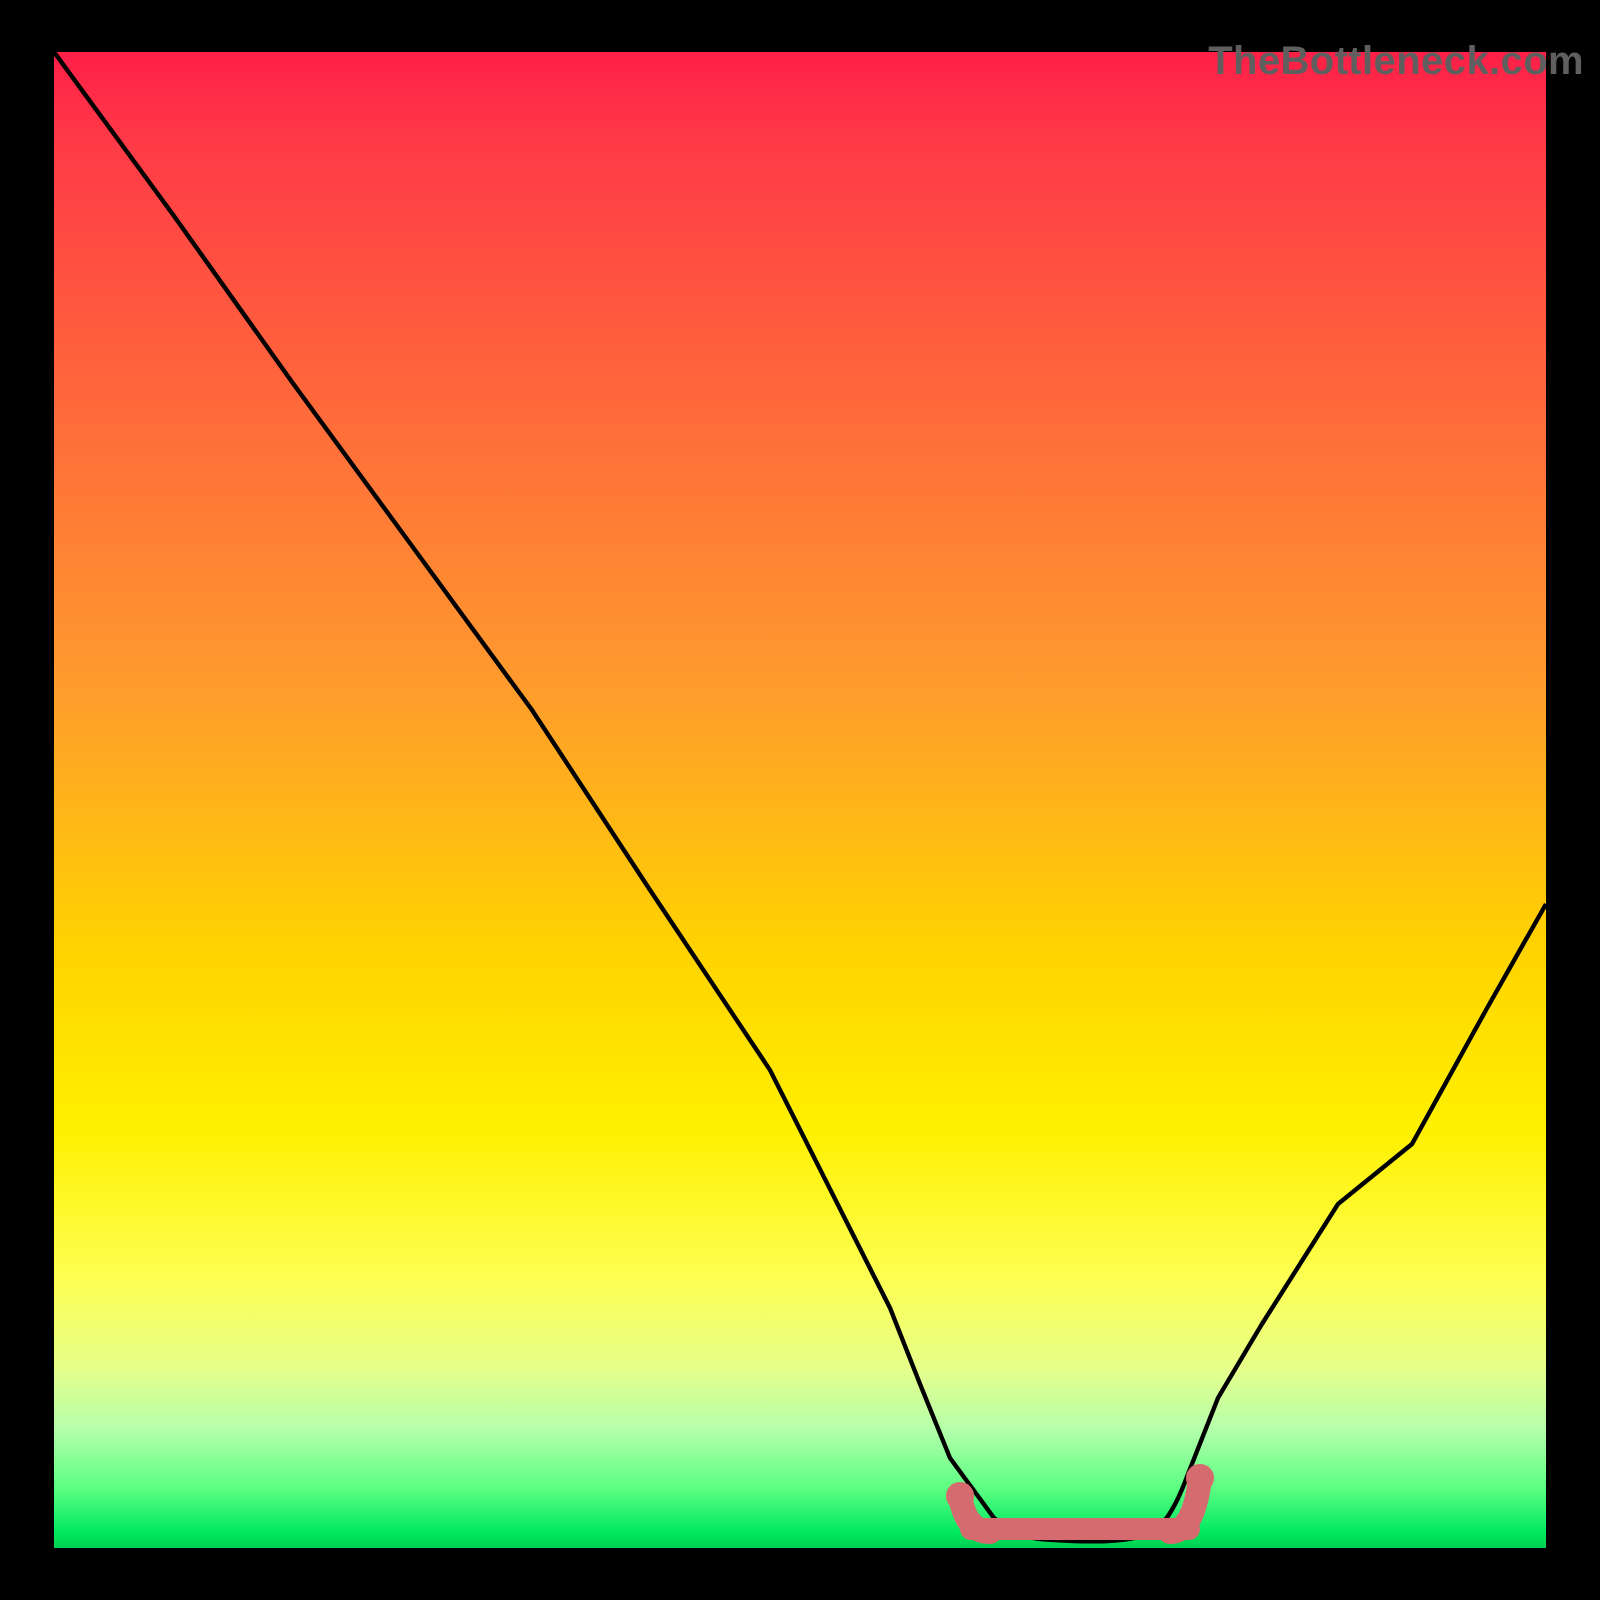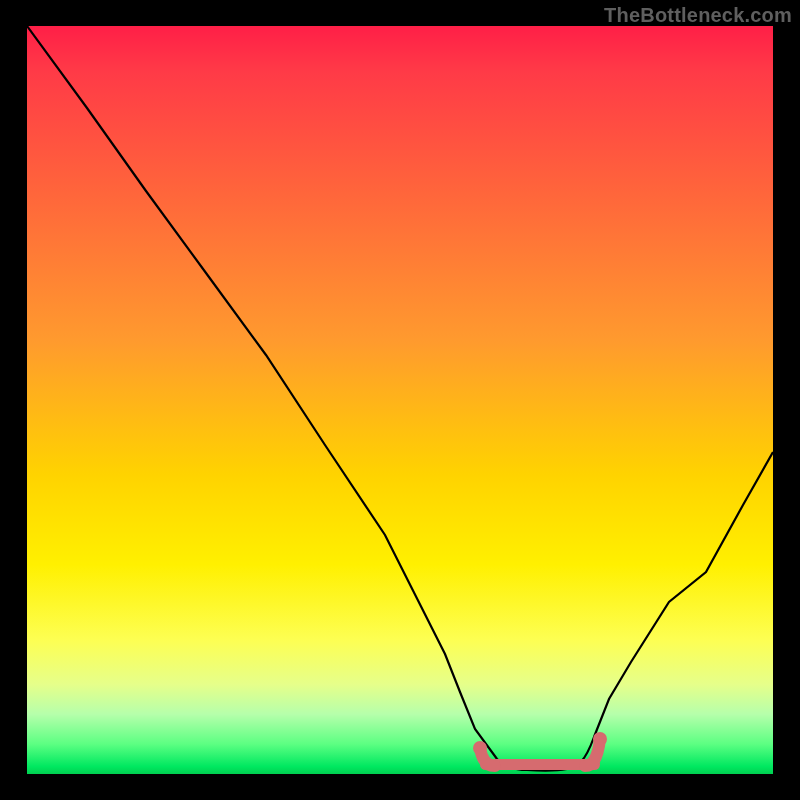--- a/index.html
+++ b/index.html
@@ -36,21 +36,21 @@
       #fdff52 82%,
       #e6ff8a 88%,
       #b6ffab 92%,
       #5cff82 96%,
       #00e860 99%,
       #00d050 100%
     );
   }
   .watermark {
     position: absolute;
-    top: 4px;
+    top: 20px;
     right: 8px;
     color: #5f5f5f;
     font-size: 20px;
     font-weight: 600;
     letter-spacing: 0.2px;
     user-select: none;
     text-align: center;
   }
   svg.overlay {
     position: absolute;

